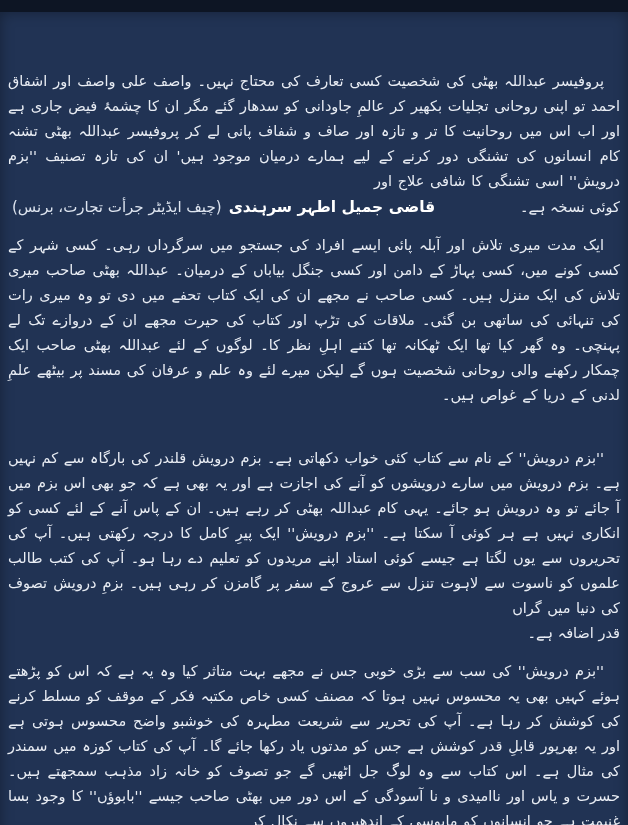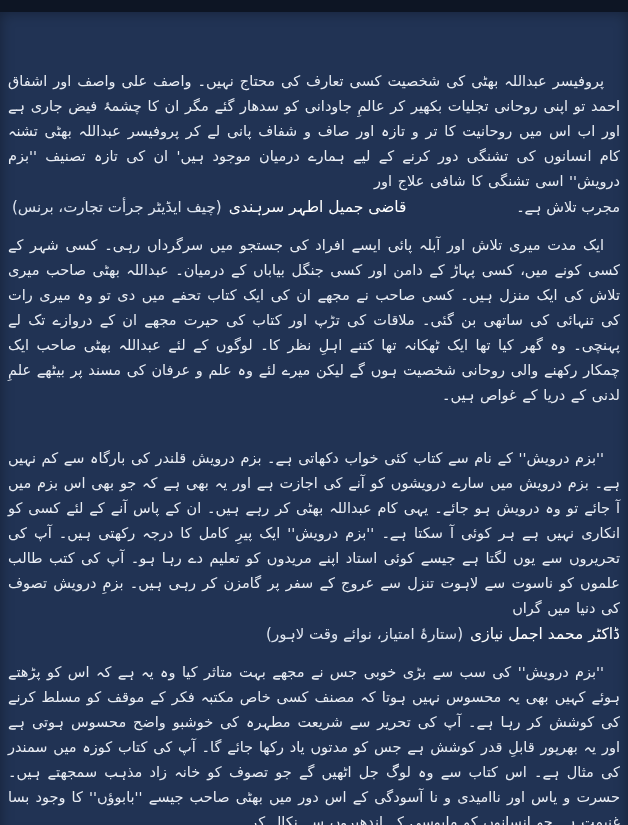--- a/index.html
+++ b/index.html
@@ -39,60 +39,57 @@
     font-size:14.5px;
     white-space:normal;
     text-align:right;
   }
   .attribution{
     white-space:nowrap;
     flex-shrink:0;
     margin-left:4px;
   }
   .attribution .sig-name{
-    font-weight:normal;
+    font-weight:bold;
     font-size:15.5px;
     color:#ffffff;
   }
   .attribution .sig-role{
     font-size:15px;
     color:#dde4ef;
     margin-right:2px;
     text-align:right;
   }
 </style>
 </head>
 <body>
 
 <div class="page">
 
   <div class="para">
     <span class="para-body">پروفیسر عبداللہ بھٹی کی شخصیت کسی تعارف کی محتاج نہیں۔ واصف علی واصف اور اشفاق احمد تو اپنی روحانی تجلیات بکھیر کر عالمِ جاودانی کو سدھار گئے مگر ان کا چشمۂ فیض جاری ہے اور اب اس میں روحانیت کا تر و تازہ اور صاف و شفاف پانی لے کر پروفیسر عبداللہ بھٹی تشنہ کام انسانوں کی تشنگی دور کرنے کے لیے ہمارے درمیان موجود ہیں' ان کی تازہ تصنیف ''بزم درویش'' اسی تشنگی کا شافی علاج اور</span>
     <div class="sig-line">
-      <span class="para-ending">مجرب تلاش ہے۔</span>
+      <span class="para-ending">کوئی نسخہ ہے۔</span>
       <span class="attribution">
         <span class="sig-name">قاضی جمیل اطہر سرہندی</span>
         <span class="sig-role">(چیف ایڈیٹر جرأت تجارت، برنس)</span>
       </span>
     </div>
   </div>
 
   <div class="para">
     <span class="para-body">ایک مدت میری تلاش اور آبلہ پائی ایسے افراد کی جستجو میں سرگرداں رہی۔ کسی شہر کے کسی کونے میں، کسی پہاڑ کے دامن اور کسی جنگل بیاباں کے درمیان۔ عبداللہ بھٹی صاحب میری تلاش کی ایک منزل ہیں۔ کسی صاحب نے مجھے ان کی ایک کتاب تحفے میں دی تو وہ میری رات کی تنہائی کی ساتھی بن گئی۔ ملاقات کی تڑپ اور کتاب کی حیرت مجھے ان کے دروازے تک لے پہنچی۔ وہ گھر کیا تھا ایک ٹھکانہ تھا کتنے اہلِ نظر کا۔ لوگوں کے لئے عبداللہ بھٹی صاحب ایک چمکار رکھنے والی روحانی شخصیت ہوں گے لیکن میرے لئے وہ علم و عرفان کی مسند پر بیٹھے علمِ لدنی کے دریا کے غواص ہیں۔</span>
     <div class="sig-line">
     </div>
   </div>
 
   <div class="para">
     <span class="para-body">''بزم درویش'' کے نام سے کتاب کئی خواب دکھاتی ہے۔ بزم درویش قلندر کی بارگاہ سے کم نہیں ہے۔ بزم درویش میں سارے درویشوں کو آنے کی اجازت ہے اور یہ بھی ہے کہ جو بھی اس بزم میں آ جائے تو وہ درویش ہو جائے۔ یہی کام عبداللہ بھٹی کر رہے ہیں۔ ان کے پاس آنے کے لئے کسی کو انکاری نہیں ہے ہر کوئی آ سکتا ہے۔ ''بزم درویش'' ایک پیرِ کامل کا درجہ رکھتی ہیں۔ آپ کی تحریروں سے یوں لگتا ہے جیسے کوئی استاد اپنے مریدوں کو تعلیم دے رہا ہو۔ آپ کی کتب طالب علموں کو ناسوت سے لاہوت تنزل سے عروج کے سفر پر گامزن کر رہی ہیں۔ بزمِ درویش تصوف کی دنیا میں گراں</span>
     <div class="sig-line">
-      <span class="attribution">
-        <span class="sig-name">ڈاکٹر محمد اجمل نیازی</span>
-        <span class="sig-role">(ستارۂ امتیاز، نوائے وقت لاہور)</span>
-      </span>
+      <span class="para-ending">قدر اضافہ ہے۔</span>
     </div>
   </div>
 
   <div class="para">
     <span class="para-body">''بزم درویش'' کی سب سے بڑی خوبی جس نے مجھے بہت متاثر کیا وہ یہ ہے کہ اس کو پڑھتے ہوئے کہیں بھی یہ محسوس نہیں ہوتا کہ مصنف کسی خاص مکتبہ فکر کے موقف کو مسلط کرنے کی کوشش کر رہا ہے۔ آپ کی تحریر سے شریعت مطہرہ کی خوشبو واضح محسوس ہوتی ہے اور یہ بھرپور قابلِ قدر کوشش ہے جس کو مدتوں یاد رکھا جائے گا۔ آپ کی کتاب کوزہ میں سمندر کی مثال ہے۔ اس کتاب سے وہ لوگ جل اٹھیں گے جو تصوف کو خانہ زاد مذہب سمجھتے ہیں۔ حسرت و یاس اور ناامیدی و نا آسودگی کے اس دور میں بھٹی صاحب جیسے ''بابوؤں'' کا وجود بسا غنیمت ہے جو انسانوں کو مایوسی کے اندھیروں سے نکال کر</span>
 
   </div>
 
 </div>
 

